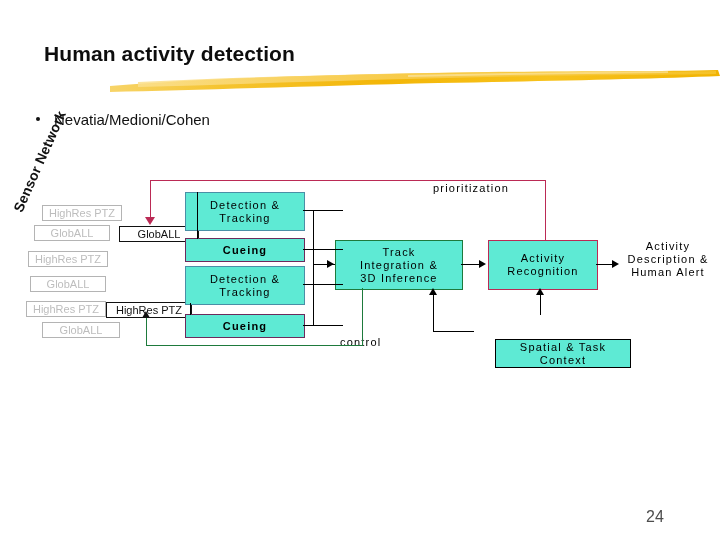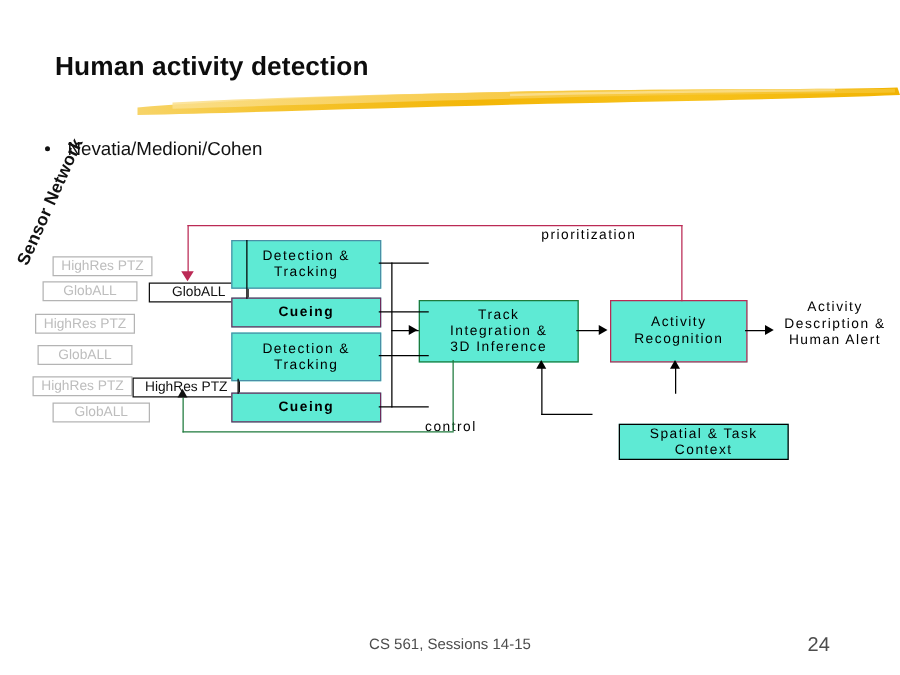--- a/index.html
+++ b/index.html
@@ -210,16 +210,15 @@
     <div class="ln v crim" style="left:150px;top:180px;height:38px;"></div>
     <div class="arrow down-open" style="left:145px;top:217px;"></div>
 
     <div class="ln v grn" style="left:362px;top:288px;height:57px;"></div>
     <div class="ln h grn" style="left:146px;top:345px;width:217px;"></div>
     <div class="ln v grn" style="left:146px;top:318px;height:28px;"></div>
     <div class="arrow up-grn" style="left:142px;top:311px;"></div>
 
   </div>
 
-  <div class="footer-center">CS 561,  Sessions 14-15</div>
   <div class="footer-page">24</div>
 
 </div>
 
 </body></html>

